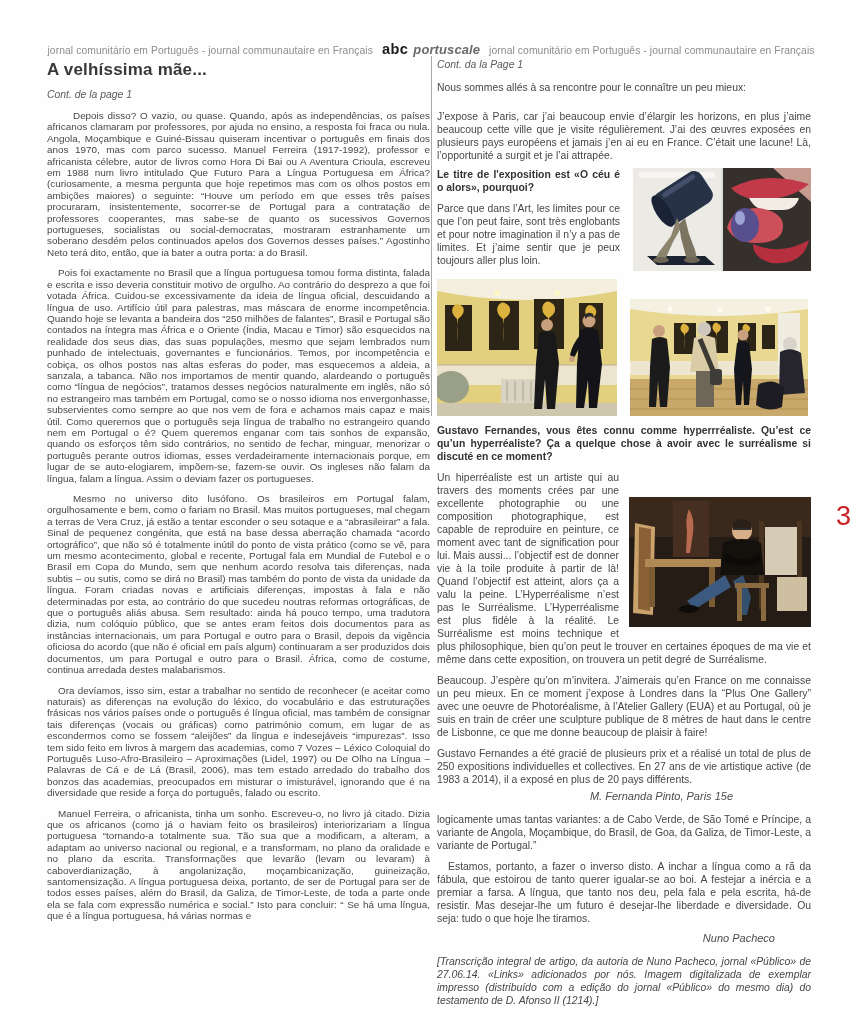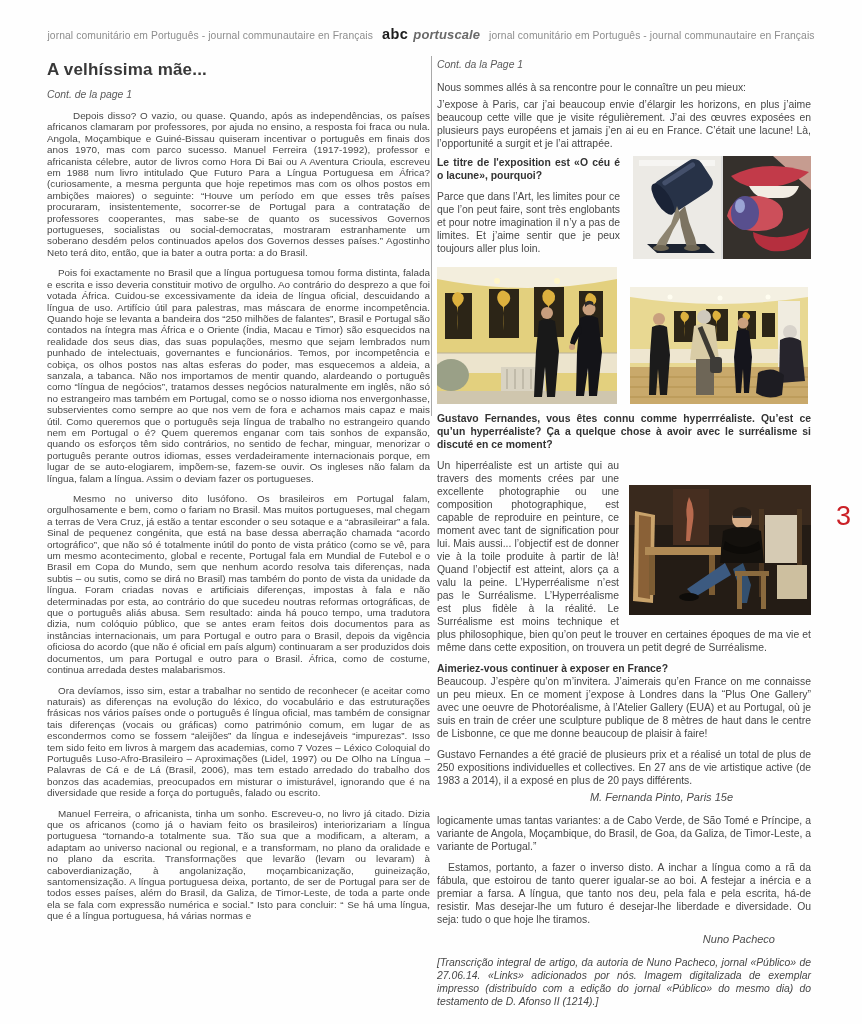--- a/index.html
+++ b/index.html
@@ -1,35 +1,35 @@
 <!DOCTYPE html>
 <html><head>
 <meta charset="utf-8">
 <style>
   html,body{margin:0;padding:0;background:#e9e9e9;}
   .page{position:relative;width:862px;height:1024px;background:#fefefe;overflow:hidden;
         font-family:"Liberation Sans",sans-serif;color:#474747;margin:0 auto;}
   
-  .masthead{position:absolute;top:26px;left:0;right:0;text-align:center;white-space:nowrap;
+  .masthead{position:absolute;top:41px;left:0;right:0;text-align:center;white-space:nowrap;
             font-size:10.3px;color:#8d8d8d;letter-spacing:.1px;}
   .masthead .brand{font-weight:bold;color:#1d1d1d;font-size:14.5px;letter-spacing:.5px;padding:0 2px 0 6px;}
   .masthead .brand2{font-weight:bold;font-style:italic;color:#6a6a6a;font-size:13px;padding-right:6px;}
   
   .divider{position:absolute;left:431px;top:56px;width:1px;height:360px;background:#a9a9a9;}
   
   .colL{position:absolute;left:47px;top:60px;width:383px;}
   .colL h1{margin:0 0 9px 0;font-size:17px;font-weight:bold;color:#383838;letter-spacing:.2px;}
   .cont{font-style:italic;font-size:10.4px;color:#5a5a5a;margin:0 0 10px 0;}
   .colL p{margin:0 0 9px 0;font-size:9.9px;line-height:11.4px;text-align:justify;}
   .ind-lg{text-indent:26px;} .ind-sm{text-indent:11px;}
   
   .colR{position:absolute;left:437px;top:58px;width:374px;font-size:10.4px;line-height:13px;}
   .colR p{margin:0 0 8px 0;text-align:justify;}
   .colR .q{font-weight:bold;color:#333;}
-  .colR .intro{margin-bottom:4px;}
+  .colR .intro{margin-bottom:16px;}
   .row1{display:flex;gap:13px;margin:0 0 0 0;}
   .row1 .txt{width:183px;}
   .row1 .txt p{margin:0 0 8px 0;}
   .row2{display:flex;gap:13px;align-items:flex-end;margin:4px 0 8px 0;}
   .photo{display:block;background:#ddd;}
   .a3wrap{overflow:visible;}
   .a3wrap .photo{float:right;margin:26px 0 6px 10px;}
   .clear{clear:both;}
   .byline{font-style:italic;text-align:right;margin:2px 0 10px 0;font-size:11px;color:#4c4c4c;}
   .byline.fr{padding-right:78px;}
@@ -63,21 +63,21 @@
     <p class="ind-sm">Manuel Ferreira, o africanista, tinha um sonho. Escreveu-o, no livro já citado. Dizia que os africanos (como já o haviam feito os brasileiros) interiorizariam a língua portuguesa “tornando-a totalmente sua. Tão sua que a modificam, a alteram, a adaptam ao universo nacional ou regional, e a transformam, no plano da oralidade e no plano da escrita. Transformações que levarão (levam ou levaram) à caboverdianização, à angolanização, moçambicanização, guineização, santomensização. A língua portuguesa deixa, portanto, de ser de Portugal para ser de todos esses países, além do Brasil, da Galiza, de Timor-Leste, de toda a parte onde ela se fala com expressão numérica e social.” Isto para concluir: “ Se há uma língua, que é a língua portuguesa, há várias normas e</p>
   </div>
 
   <div class="colR">
     <div class="cont">Cont. da la Page 1</div>
     <p class="intro">Nous sommes allés à sa rencontre pour le connaître un peu mieux:</p>
     <p style="margin-bottom:6px;">J’expose à Paris, car j’ai beaucoup envie d’élargir les horizons, en plus j’aime beaucoup cette ville que je visite régulièrement. J’ai des œuvres exposées en plusieurs pays européens et jamais j’en ai eu en France. C’était une lacune!  Là, l’opportunité a surgit et je l’ai attrapée.</p>
 
     <div class="row1">
       <div class="txt">
-        <p class="q">Le titre de l'exposition est «O céu é o lacune», pourquoi?</p>
+        <p class="q">Le titre de l'exposition est «O céu é o alors», pourquoi?</p>
         <p>Parce que dans l’Art, les limites pour ce que l’on peut faire, sont très englobants et pour notre imagination il n’y a pas de limites. Et j’aime sentir que je peux toujours aller plus loin.</p>
       </div>
 
       <svg class="photo" width="178" height="103" viewBox="0 0 178 103">
         <rect width="88" height="103" fill="#eceae5"></rect>
         <rect x="6" y="4" width="76" height="6" fill="#f6f5f2"></rect>
         <polygon points="14,88 72,88 82,97 24,97" fill="#1c2330"></polygon>
         <g transform="rotate(-33 50 30)">
           <rect x="22" y="12" width="56" height="36" rx="9" fill="#273247"></rect>
           <ellipse cx="26" cy="30" rx="7" ry="18" fill="#1a2336"></ellipse>
@@ -197,21 +197,20 @@
         <path d="M96 78 L58 104 L66 112 L102 90 Z" fill="#3c5a80"></path>
         <path d="M114 78 l8 22 -4 18 h-8 l0 -16 -6 -18 Z" fill="#33506f"></path>
         <rect x="106" y="86" width="34" height="5" fill="#8a6a3e"></rect>
         <rect x="132" y="90" width="5" height="34" fill="#8a6a3e"></rect>
         <rect x="108" y="90" width="5" height="34" fill="#8a6a3e"></rect>
         <ellipse cx="60" cy="112" rx="10" ry="4" fill="#0e0c09"></ellipse>
       </svg>
       <p>Un hiperréaliste est un artiste qui au travers des moments crées par une excellente photographie ou une composition photographique, est capable de reproduire en peinture, ce moment avec tant de signification pour lui. Mais aussi... l’objectif est de donner vie à la toile produite à partir de là! Quand l’objectif est atteint, alors ça a valu la peine.  L’Hyperréalisme n’est pas le Surréalisme. L’Hyperréalisme est plus fidèle à la réalité. Le Surréalisme est moins technique et plus philosophique, bien qu’on peut le trouver en certaines époques de ma vie et même dans cette exposition, on trouvera un petit degré de Surréalisme.</p>
     </div>
 
-    <p class="q clear" style="margin-bottom:0;">Aimeriez-vous continuer à exposer en France?</p>
     <p>Beaucoup. J’espère qu’on m’invitera. J’aimerais qu’en France on me connaisse un peu mieux. En ce moment j’expose à Londres dans la “Plus One Gallery” avec une oeuvre de  Photoréalisme, à l’Atelier Gallery (EUA) et au Portugal, où je suis en train de créer une sculpture publique de 8 mètres de haut dans le centre de Lisbonne, ce que me donne beaucoup de plaisir à faire!</p>
     <p style="margin-bottom:4px;">Gustavo Fernandes a été gracié de plusieurs prix et a réalisé un total de plus de 250 expositions individuelles et collectives.  En 27 ans de vie artistique active (de 1983 a 2014), il a exposé en plus de 20 pays différents.</p>
     <div class="byline fr">M. Fernanda Pinto, Paris 15e</div>
 
     <p>logicamente umas tantas variantes: a de Cabo Verde, de São Tomé e Príncipe, a variante de Angola, Moçambique, do Brasil, de Goa, da Galiza, de Timor-Leste, a variante de Portugal.”</p>
     <p class="ind-sm" style="margin-bottom:6px;">Estamos, portanto, a fazer o inverso disto. A inchar a língua como a rã da fábula, que estoirou de tanto querer igualar-se ao boi. A festejar a inércia e a premiar a farsa. A língua, que tanto nos deu, pela fala e pela escrita, há-de resistir. Mas desejar-lhe um futuro é desejar-lhe liberdade e diversidade. Ou seja: tudo o que hoje lhe tiramos.</p>
     <div class="byline pt">
       <div>Nuno Pacheco</div>
     </div>
     <p class="note">[Transcrição integral de artigo, da autoria de Nuno Pacheco, jornal «Público» de 27.06.14. «Links» adicionados por nós. Imagem digitalizada de exemplar impresso (distribuído com a edição do jornal «Público» do mesmo dia) do testamento de D. Afonso II (1214).]</p>

